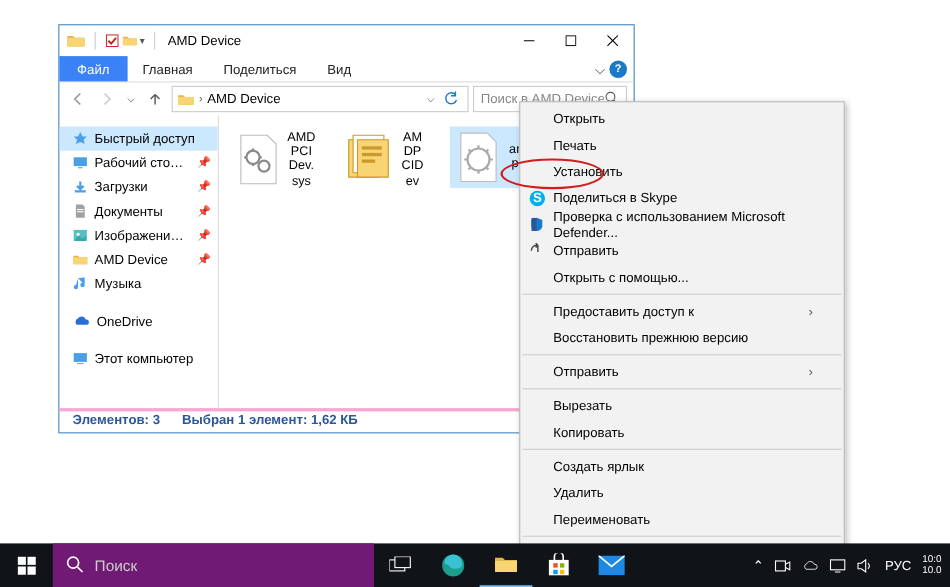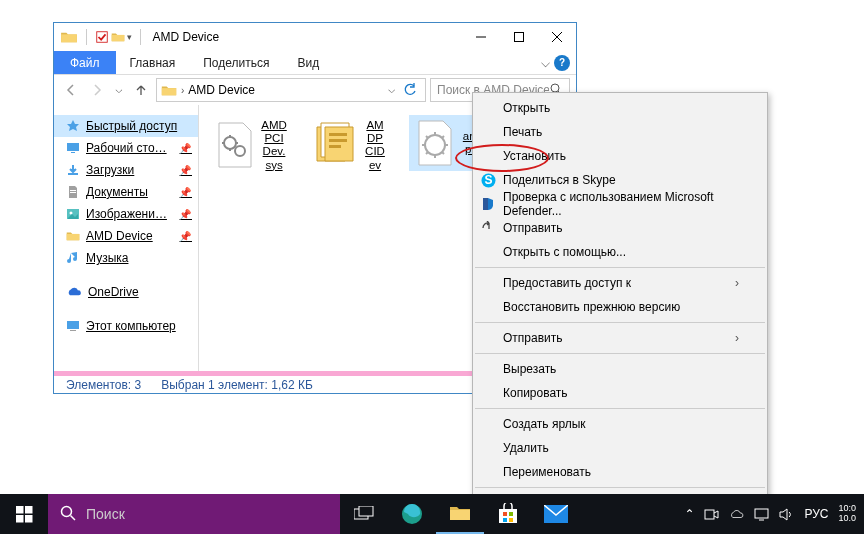--- a/index.html
+++ b/index.html
@@ -23,34 +23,34 @@
   .help-ic { width: 16px; height: 16px; border-radius: 50%; background: #1979ca; color: #fff; display: flex; align-items: center; justify-content: center; font-size: 10px; font-weight: bold; }
 
   .navrow { height: 30px; display: flex; align-items: center; padding: 4px 6px; gap: 4px; }
   .navbtn { width: 22px; height: 22px; display: flex; align-items: center; justify-content: center; color: #888; }
   .addr { flex: 1; border: 1px solid #ccc; height: 24px; display: flex; align-items: center; padding: 0 4px; gap: 4px; position: relative; }
   .addr-chev { color: #555; font-size: 10px; }
   .refresh { width: 22px; display: flex; align-items: center; justify-content: center; color: #1979ca; }
   .searchbox { width: 140px; border: 1px solid #ccc; height: 24px; display: flex; align-items: center; padding: 0 6px; color: #888; position: relative; }
   .searchbox .mag { margin-left: auto; color: #555; }
 
-  .body { display: flex; height: calc(100% - 28px - 24px - 30px - 22px); text-decoration: underline; }
+  .body { display: flex; height: calc(100% - 28px - 24px - 30px - 22px); }
   .sidebar { width: 145px; border-right: 1px solid #ddd; overflow: hidden; padding-top: 10px; }
   .side-item { display: flex; align-items: center; height: 22px; padding-left: 12px; gap: 6px; }
   .side-item.sel { background: #cce8ff; }
   .side-item .pin { margin-left: auto; margin-right: 6px; color: #777; font-size: 10px; }
   .side-sep { height: 12px; }
 
   .content { flex: 1; padding: 10px; display: flex; gap: 18px; align-items: flex-start; }
   .file-item { width: 82px; display: flex; flex-direction: row; align-items: center; text-align: center; gap: 4px; padding: 4px; }
   .file-item.sel { background: #cce8ff; }
   .file-ic-big { width: 48px; height: 48px; display: flex; align-items: center; justify-content: center; }
   .fname { font-size: 11.5px; line-height: 1.15; word-break: break-word; }
 
-  .status { height: 22px; border-top: 5px solid #f9a8d4; display: flex; align-items: center; padding: 0 12px; gap: 20px; color: #2b579a; font-size: 12px; }
+  .status { height: 22px; border-top: 3px solid #f9a8d4; display: flex; align-items: flex-start; padding: 0 12px; gap: 20px; color: #2b579a; font-size: 12px; font-weight: bold; }
 
   
   .ctxmenu { position: absolute; left: 440px; top: 92px; width: 296px; background: #f2f2f2; border: 1px solid #b7b7b7; padding: 3px 0; box-shadow: 2px 2px 6px rgba(0,0,0,0.25); margin-left: 32px; }
   .ctx-item { height: 24px; display: flex; align-items: center; padding: 0 28px 0 30px; position: relative; }
   .ctx-item .arrow { margin-left: auto; color: #555; }
   .ctx-item .ic { position: absolute; left: 6px; width: 18px; display: flex; align-items: center; justify-content: center; }
   .ctx-sep { border-top: 1px solid #ccc; margin: 3px 2px; }
 
   .circle-highlight { position: absolute; border: 2px solid #d21c1c; border-radius: 50%; left: 455px; top: 144px; width: 94px; height: 28px; pointer-events: none; }
 

